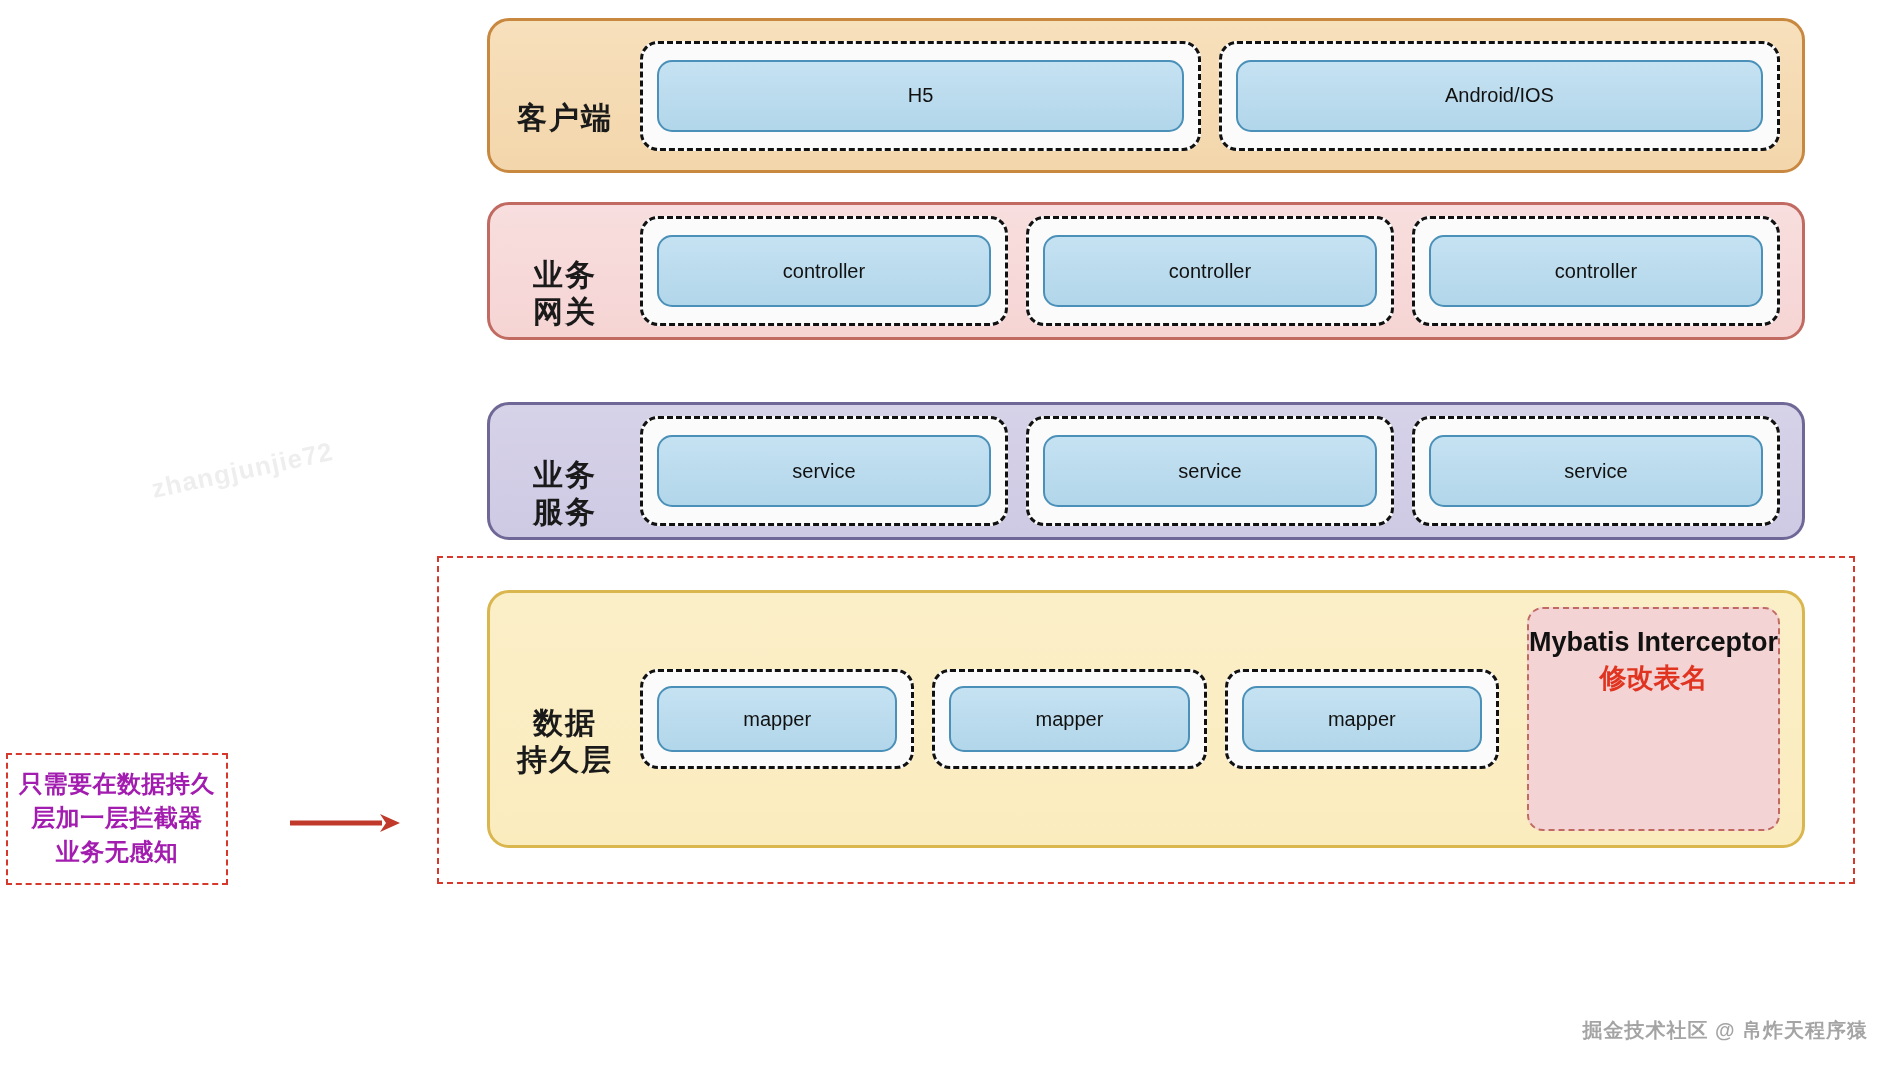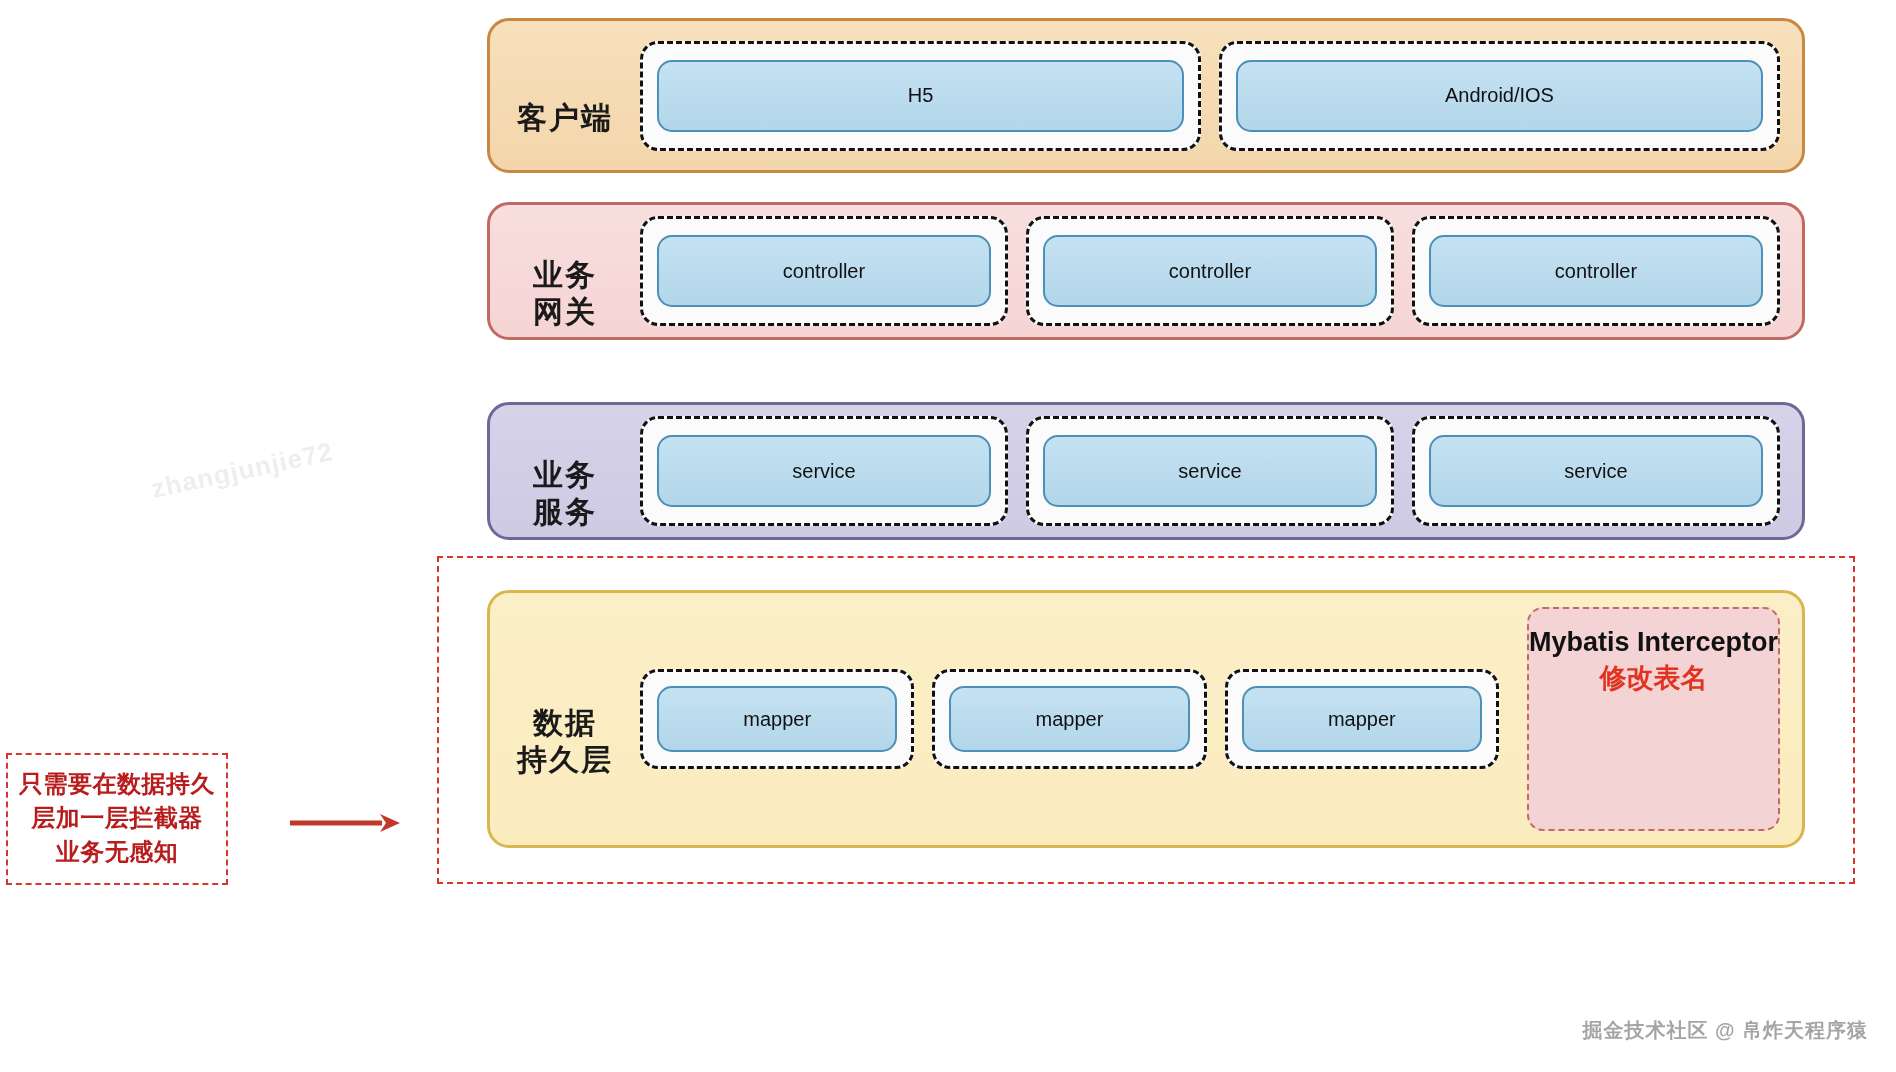--- a/index.html
+++ b/index.html
@@ -165,21 +165,21 @@
   
   .annotation {
     position: absolute;
     left: 6px;
     top: 753px;
     width: 222px;
     border: 2px dashed #d6392c;
     box-sizing: border-box;
     padding: 12px 8px 14px;
     text-align: center;
-    color: #b91c1c;
+    color: #a21caf;
     font-size: 24px;
     font-weight: 700;
     line-height: 1.42;
     letter-spacing: 0.5px;
     white-space: pre-line;
     background: transparent;
   }
 
   
   .arrow {

